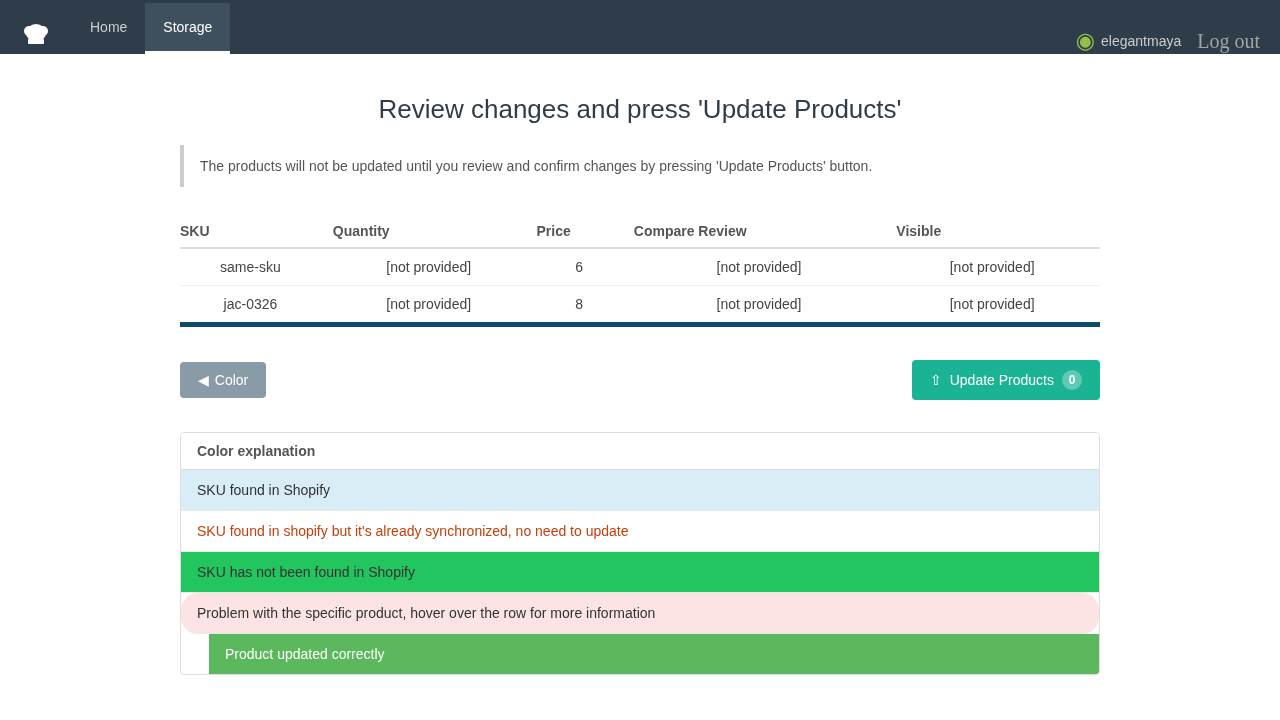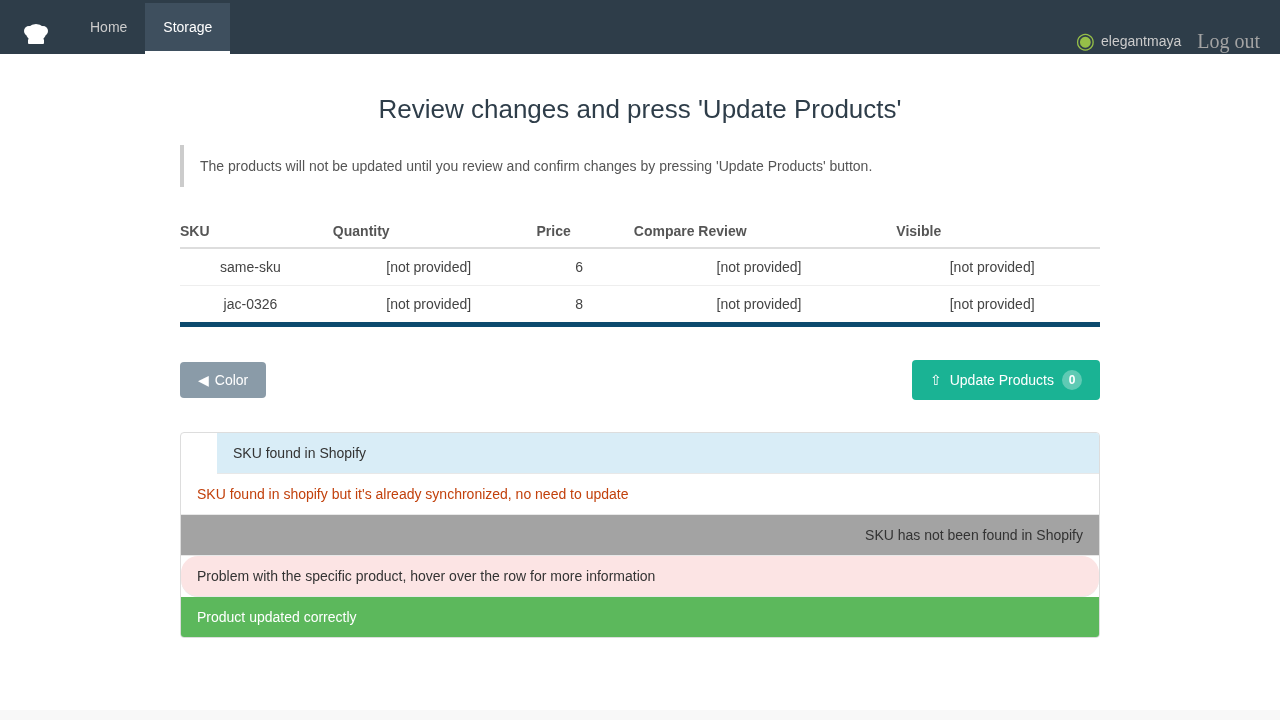--- a/index.html
+++ b/index.html
@@ -156,24 +156,24 @@
       font-weight: 600;
       color: #555;
       border-bottom: 1px solid #ddd;
       background: #fff;
     }
     .color-row {
       padding: 12px 16px;
       font-size: 14px;
       border-bottom: 1px solid #e8e8e8;
     }
-    .color-row:last-child { border-bottom: none; }
-    .color-sku-found { background: #d9edf7; color: #333; margin-left: 36px; }
+    .color-row:last-child { border-bottom: none; margin-left: 28px; }
+    .color-sku-found { background: #d9edf7; color: #333; }
     .color-sku-synced { background: #fff; color: #c2410c; }
-    .color-sku-not-found { background: #a3a3a3; color: #333; text-align: right; }
+    .color-sku-not-found { background: #22c55e; color: #333; }
     .color-problem { background: #fce4e4; color: #333; border-radius: 17px; }
     .color-updated { background: #5cb85c; color: #fff; }
   </style>
 </head>
 <body>
 
 <nav class="navbar">
   <div class="navbar-logo">
     
     <svg viewBox="0 0 32 32" fill="white" xmlns="http://www.w3.org/2000/svg">
@@ -238,20 +238,21 @@
       <span>Color</span>
     </button>
     <button class="btn-update">
       <span>⇧</span>
       <span>Update Products</span>
       <span class="badge">0</span>
     </button>
   </div>
 
   <div class="color-explanation">
+    <div class="color-explanation-title">Color explanation</div>
     <div id="color-rows">
         <div class="color-row color-sku-found">SKU found in Shopify</div>
         <div class="color-row color-sku-synced">SKU found in shopify but it's already synchronized, no need to update</div>
         <div class="color-row color-sku-not-found">SKU has not been found in Shopify</div>
         <div class="color-row color-problem">Problem with the specific product, hover over the row for more information</div>
         <div class="color-row color-updated">Product updated correctly</div>
       </div>
   </div>
 
 </div>

